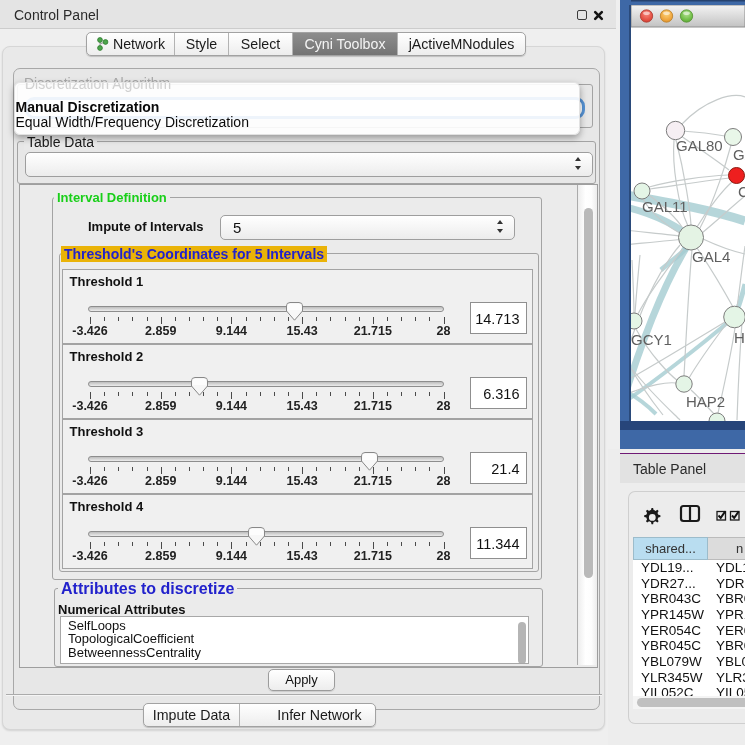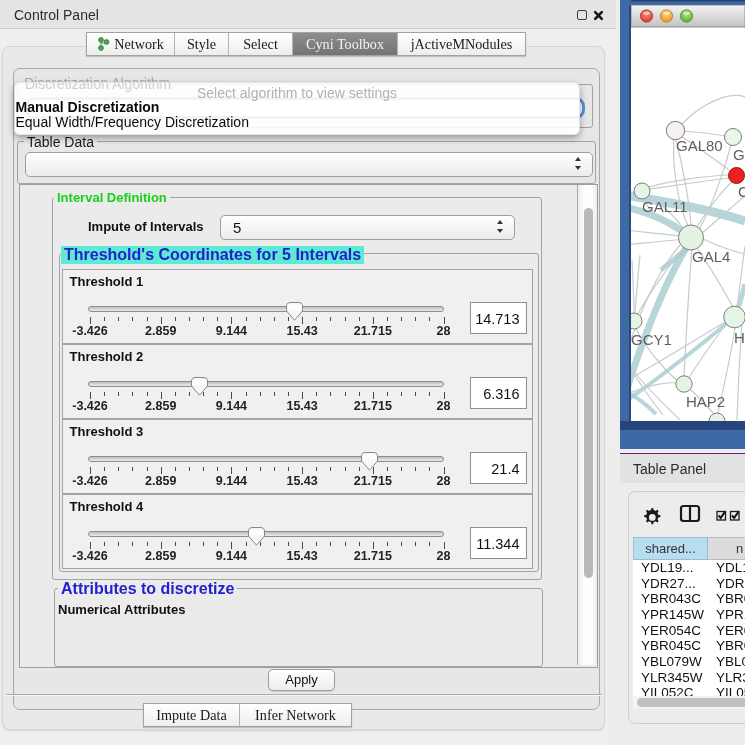--- a/index.html
+++ b/index.html
@@ -11,22 +11,22 @@
   #cpwin{left:0;top:0;width:620px;height:663px;}
   #cpbody{left:2px;top:46px;width:601px;height:682px;background:#e9e9e9;
           border:1px solid #d6d6d6;border-radius:8px;box-shadow:0 1px 2px rgba(0,0,0,.12);}
   #cptitle{left:0;top:0;width:616px;height:28px;background:#e4e4e4;
            border-bottom:1px solid #cccccc;}
   #cptitle .t{position:absolute;left:14px;top:6.5px;font-size:14px;color:#2b2b2b;}
   .fico{position:absolute;left:577px;top:10px;width:8px;height:8px;
         border:1.8px solid #3c3c3c;border-radius:2px;}
   
   .seg{position:absolute;display:flex;height:22px;border:1px solid #a2a2a2;
-       border-radius:0;background:linear-gradient(#ffffff,#ededed);
-       box-shadow:0 1px 1px rgba(0,0,0,.18);overflow:hidden;font-family:Liberation Serif, serif;}
+       border-radius:5px;background:linear-gradient(#ffffff,#ededed);
+       box-shadow:0 1px 1px rgba(0,0,0,.18);overflow:hidden;}
   .seg .it{height:22px;line-height:22px;font-size:14.2px;color:#1a1a1a;text-align:center;
            border-right:1px solid #b3b3b3;white-space:nowrap;}
   .seg .it:last-child{border-right:none;}
   .seg .sel{background:linear-gradient(#8d8d8d,#747474);color:#f4f4f4;}
   
   #inner{left:13px;top:68px;width:585px;height:640px;background:#e7e7e7;
          border:1px solid #a8a8a8;border-radius:7px;}
   .group{position:absolute;border:1px solid #a3a3a3;border-radius:3px;}
   .gtitle{position:absolute;font-size:14px;padding:0 3px;}
   .combo{position:absolute;border:1px solid #9e9e9e;border-radius:5px;
@@ -112,21 +112,21 @@
       <div class="gtitle" style="left:34px;top:5px;color:#19cf19;background:#ebebeb;font-weight:bold;font-size:13px;">Interval Definition</div>
 
       <div style="position:absolute;left:68px;top:34px;font-size:13px;font-weight:bold;color:#111;">Impute of Intervals</div>
       <div class="combo" style="left:200px;top:30px;width:293px;height:23px;">
         <span class="tx">5</span>
         <span class="arr up" style="right:11px;top:4px;"></span>
         <span class="arr dn" style="right:11px;top:13px;"></span>
       </div>
 
       <div class="group" style="left:39px;top:68px;width:478px;height:317px;"></div>
-      <div class="gtitle" style="left:41px;top:61px;color:#2222cc;background:#5eead4;font-weight:bold;font-size:16px;">Threshold's Coordinates for 5 Intervals</div>
+      <div class="gtitle" style="left:41px;top:61px;color:#2222cc;background:#eab308;font-weight:bold;font-size:14px;">Threshold's Coordinates for 5 Intervals</div>
 
       <div class="trow" style="top:84px;">
           <div class="lab">Threshold 1</div>
           <div class="groove"></div>
           <div class="tick mj" style="left:27.5px;"></div>
           <div class="tlab" style="left:27.5px;">-3.426</div>
           <div class="tick" style="left:41.6px;"></div>
           <div class="tick" style="left:55.8px;"></div>
           <div class="tick" style="left:69.9px;"></div>
           <div class="tick" style="left:84.1px;"></div>
@@ -282,30 +282,34 @@
           <svg class="thumbp" style="left:185.1px;" width="17" height="19" viewBox="0 0 17 19">
             <path d="M 4 0.5 L 13 0.5 Q 16.5 0.5 16.5 4 L 16.5 9 L 8.5 18.2 L 0.5 9 L 0.5 4 Q 0.5 0.5 4 0.5 Z" fill="#f7f7f7" stroke="#888" stroke-width="1"></path>
             <path d="M 1.5 2 L 15.5 2 L 15.5 8 L 1.5 8 Z" fill="#ffffff" opacity="0.7"></path>
           </svg>
           <div class="vbox">11.344</div>
         </div>
 
       <div class="group" style="left:34px;top:403px;width:487px;height:77px;"></div>
       <div class="gtitle" style="left:38px;top:395px;color:#2222cc;background:#ebebeb;font-weight:bold;font-size:16px;">Attributes to discretize</div>
       <div style="position:absolute;left:38px;top:417px;font-size:13px;font-weight:bold;color:#111;">Numerical Attributes</div>
+      <div id="numlist" style="left:40px;top:431px;width:467px;height:46px;overflow:hidden;">
+        <div style="padding:2px 0 0 7px;line-height:13.4px;">SelfLoops<br>TopologicalCoefficient<br>BetweennessCentrality</div>
+        <div style="position:absolute;right:2px;top:5px;width:8px;height:42px;background:#b5b5b5;border-radius:4px;"></div>
+      </div>
     </div>
 
     <div class="pushbtn" style="left:268px;top:669px;width:65px;height:20px;line-height:20px;">Apply</div>
 
     <div class="abs" style="left:6px;top:694px;width:596px;height:1px;background:#ababab;"></div>
     <div class="abs" style="left:6px;top:695px;width:596px;height:1px;background:#f5f5f5;"></div>
 
     <div class="seg" style="left:143px;top:703px;">
       <div class="it" style="width:95px;">Impute Data</div>
-      <div class="it" style="width:111px;">Infer Network</div>
+      <div class="it" style="width:111px;margin-left:24px;">Infer Network</div>
     </div>
   </div>
 
   <div class="seg" style="left:86px;top:32px;">
     <div class="it" style="width:87px;padding-left:0;"><svg width="14" height="16" viewBox="0 0 14 16" style="vertical-align:-3px;margin-right:3px;">
           <g stroke="#9a9a9a" stroke-width="1">
             <line x1="4" y1="4" x2="4" y2="12"></line>
             <line x1="4" y1="8" x2="9" y2="6"></line>
           </g>
           <circle cx="4" cy="4" r="2.4" fill="#4ca64c" stroke="#2f7a2f" stroke-width=".8"></circle>
@@ -313,21 +317,20 @@
           <circle cx="9.5" cy="6" r="2.4" fill="#4ca64c" stroke="#2f7a2f" stroke-width=".8"></circle>
         </svg>Network</div>
     <div class="it" style="width:53px;">Style</div>
     <div class="it" style="width:63px;">Select</div>
     <div class="it sel" style="width:104px;">Cyni Toolbox</div>
     <div class="it" style="width:127px;">jActiveMNodules</div>
   </div>
 
   <div id="popup" class="abs">
     <div style="position:absolute;left:10px;top:-7.5px;font-size:14px;color:#d0d0d0;overflow:hidden;">Discretization Algorithm</div>
-    <div style="position:absolute;left:0;top:2px;width:100%;text-align:center;font-size:14px;color:#b2b2b2;">Select algorithm to view settings</div>
     <div style="position:absolute;left:0.5px;top:16px;font-size:14px;font-weight:bold;color:#0a0a0a;">Manual Discretization</div>
     <div style="position:absolute;left:0.5px;top:31px;font-size:14px;color:#0a0a0a;">Equal Width/Frequency Discretization</div>
   </div>
 
   <div id="netwin" class="abs">
     <svg width="125" height="449" viewBox="620 0 125 449" xmlns="http://www.w3.org/2000/svg">
 
       <rect x="620" y="0" width="125" height="449" fill="#3e68a6"></rect>
       <rect x="631" y="5" width="114" height="416" fill="#ffffff"></rect>
 

